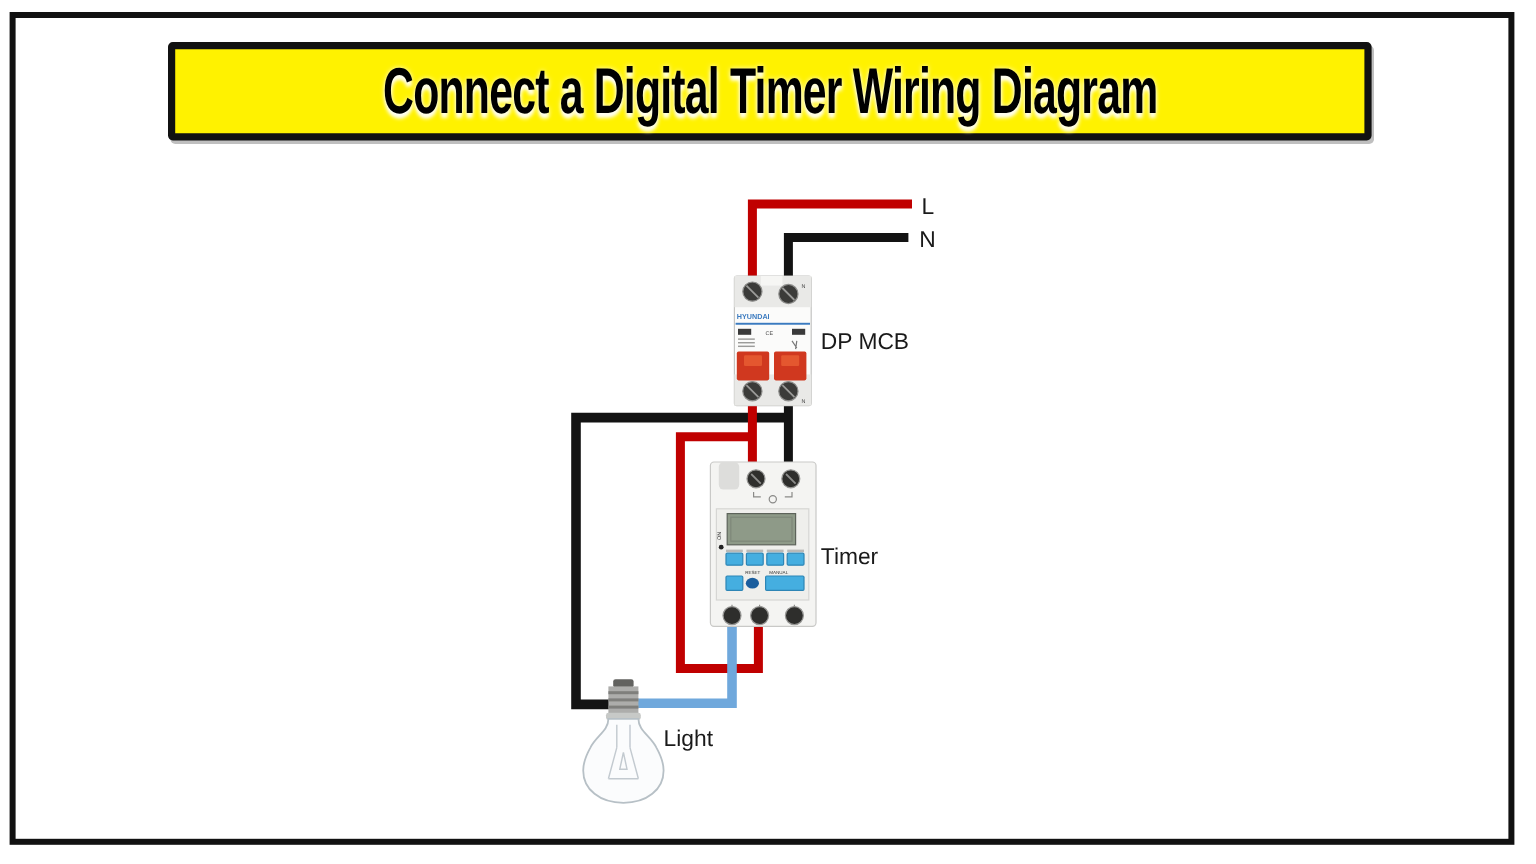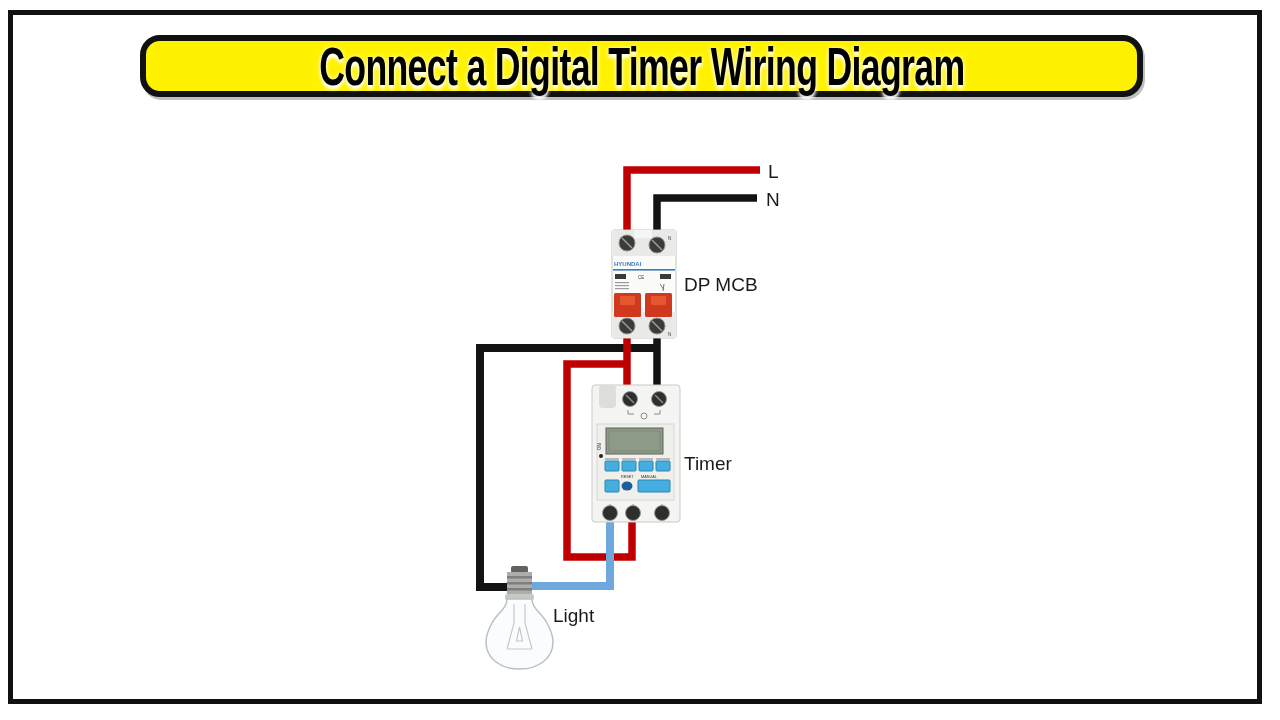--- a/index.html
+++ b/index.html
@@ -5,22 +5,22 @@
   html,body{margin:0;padding:0;}
   body{
     width:1280px;height:720px;position:relative;background:#ffffff;
     font-family:"Liberation Sans",sans-serif;overflow:hidden;
   }
   .page-frame{
     position:absolute;left:8px;top:10px;width:1254px;height:694px;
     border:5px solid #111;background:#fff;box-sizing:border-box;
   }
   .title-banner{
-    position:absolute;left:140px;top:35px;width:1003px;height:62px;
-    background:#fff200;border:6px solid #111;border-radius:20px;
+    position:absolute;left:140px;top:35px;width:1003px;height:82px;
+    background:#fff200;border:6px solid #111;border-radius:4px;
     box-sizing:border-box;display:flex;align-items:center;justify-content:center;
     box-shadow:2px 3px 0 rgba(0,0,0,0.25);
   }
   .title-text{
     font-size:54px;font-weight:bold;color:#000;white-space:nowrap;
     transform:scaleX(0.66);letter-spacing:-1px;
     text-shadow:0 4px 4px rgba(255,255,255,0.95),0 0 6px rgba(255,255,255,0.8);
   }
   svg{position:absolute;left:0;top:0;}
   .diagram-label{font-size:19px;fill:#1a1a1a;}

